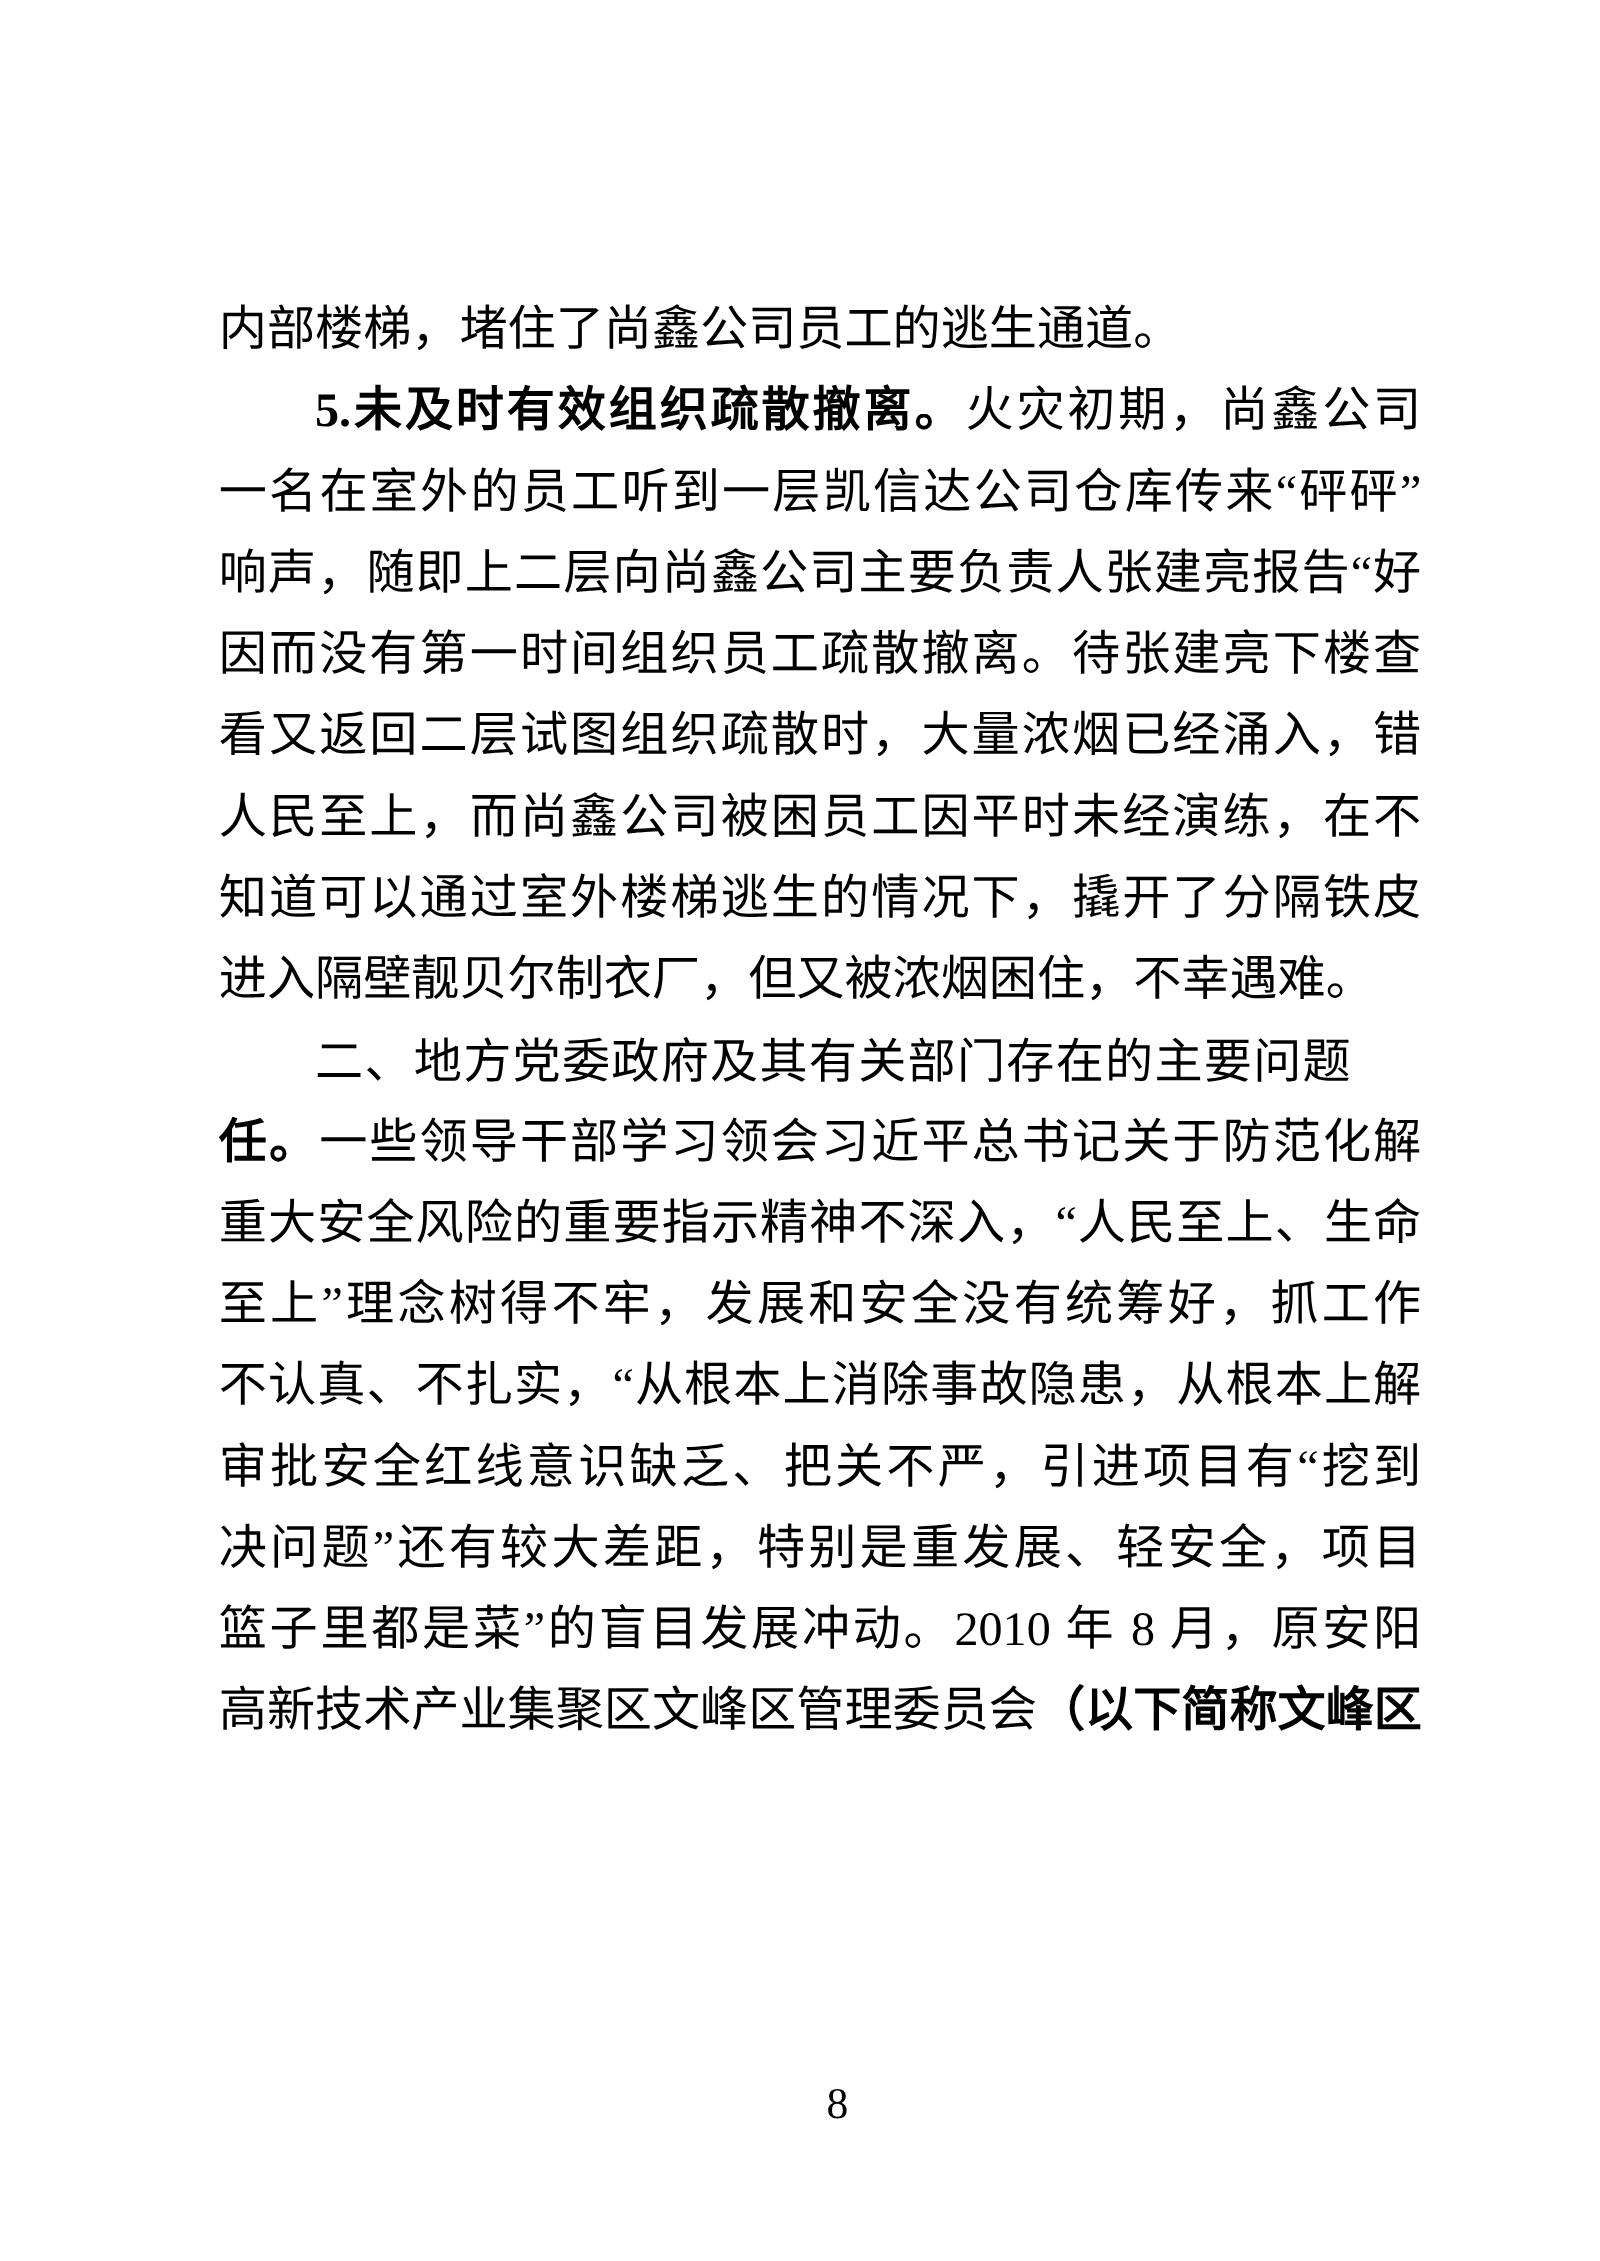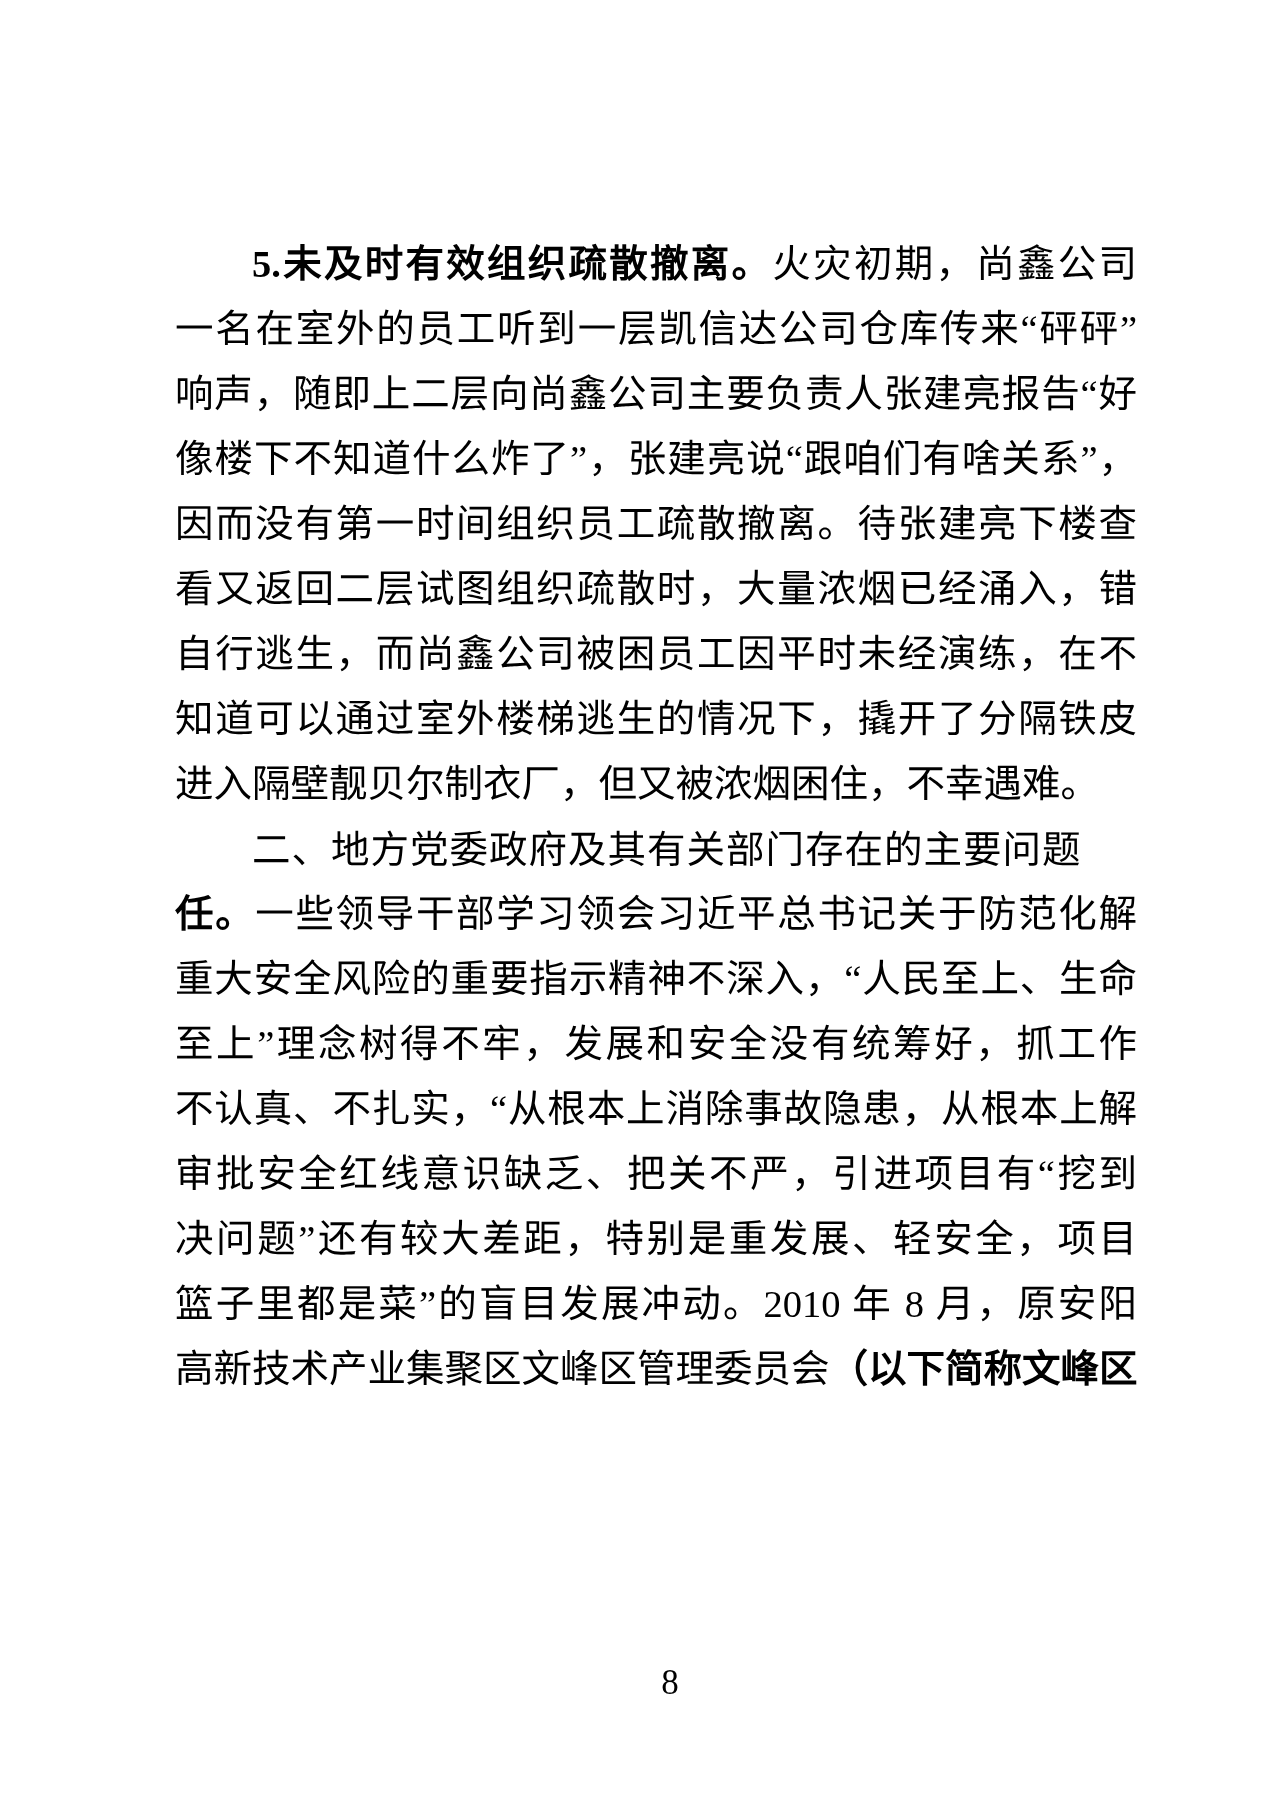--- a/index.html
+++ b/index.html
@@ -55,35 +55,35 @@
     line-height: 50px;
     font-family: "Liberation Serif", "DejaVu Serif", serif;
   }
 </style>
 </head>
 <body>
 
 <div class="page">
   <div class="text-block">
 
+    <div class="line no-just"><span>内部楼梯，堵住了尚鑫公司员工的逃生通道。</span></div>
 
     <div class="line indent"><span class="seg-bold">5.未及时有效组织疏散撤离。</span><span>火灾初期，尚鑫公司</span></div>
 
     <div class="line"><span>一名在室外的员工听到一层凯信达公司仓库传来“砰砰”</span></div>
 
     <div class="line"><span>响声，随即上二层向尚鑫公司主要负责人张建亮报告“好</span></div>
 
-    <div class="line"><span>像楼下不知道什么炸了”，张建亮说“跟咱们有啥关系”，</span></div>
 
     <div class="line"><span>因而没有第一时间组织员工疏散撤离。待张建亮下楼查</span></div>
 
     <div class="line"><span>看又返回二层试图组织疏散时，大量浓烟已经涌入，错</span></div>
 
 
-    <div class="line"><span>自行逃生，而尚鑫公司被困员工因平时未经演练，在不</span></div>
+    <div class="line"><span>人民至上，而尚鑫公司被困员工因平时未经演练，在不</span></div>
 
     <div class="line"><span>知道可以通过室外楼梯逃生的情况下，撬开了分隔铁皮</span></div>
 
     <div class="line no-just"><span>进入隔壁靓贝尔制衣厂，但又被浓烟困住，不幸遇难。</span></div>
 
     <div class="line heading indent no-just"><span>二、地方党委政府及其有关部门存在的主要问题</span></div>
 
 
     <div class="line"><span class="seg-bold">任。</span><span>一些领导干部学习领会习近平总书记关于防范化解</span></div>
 

